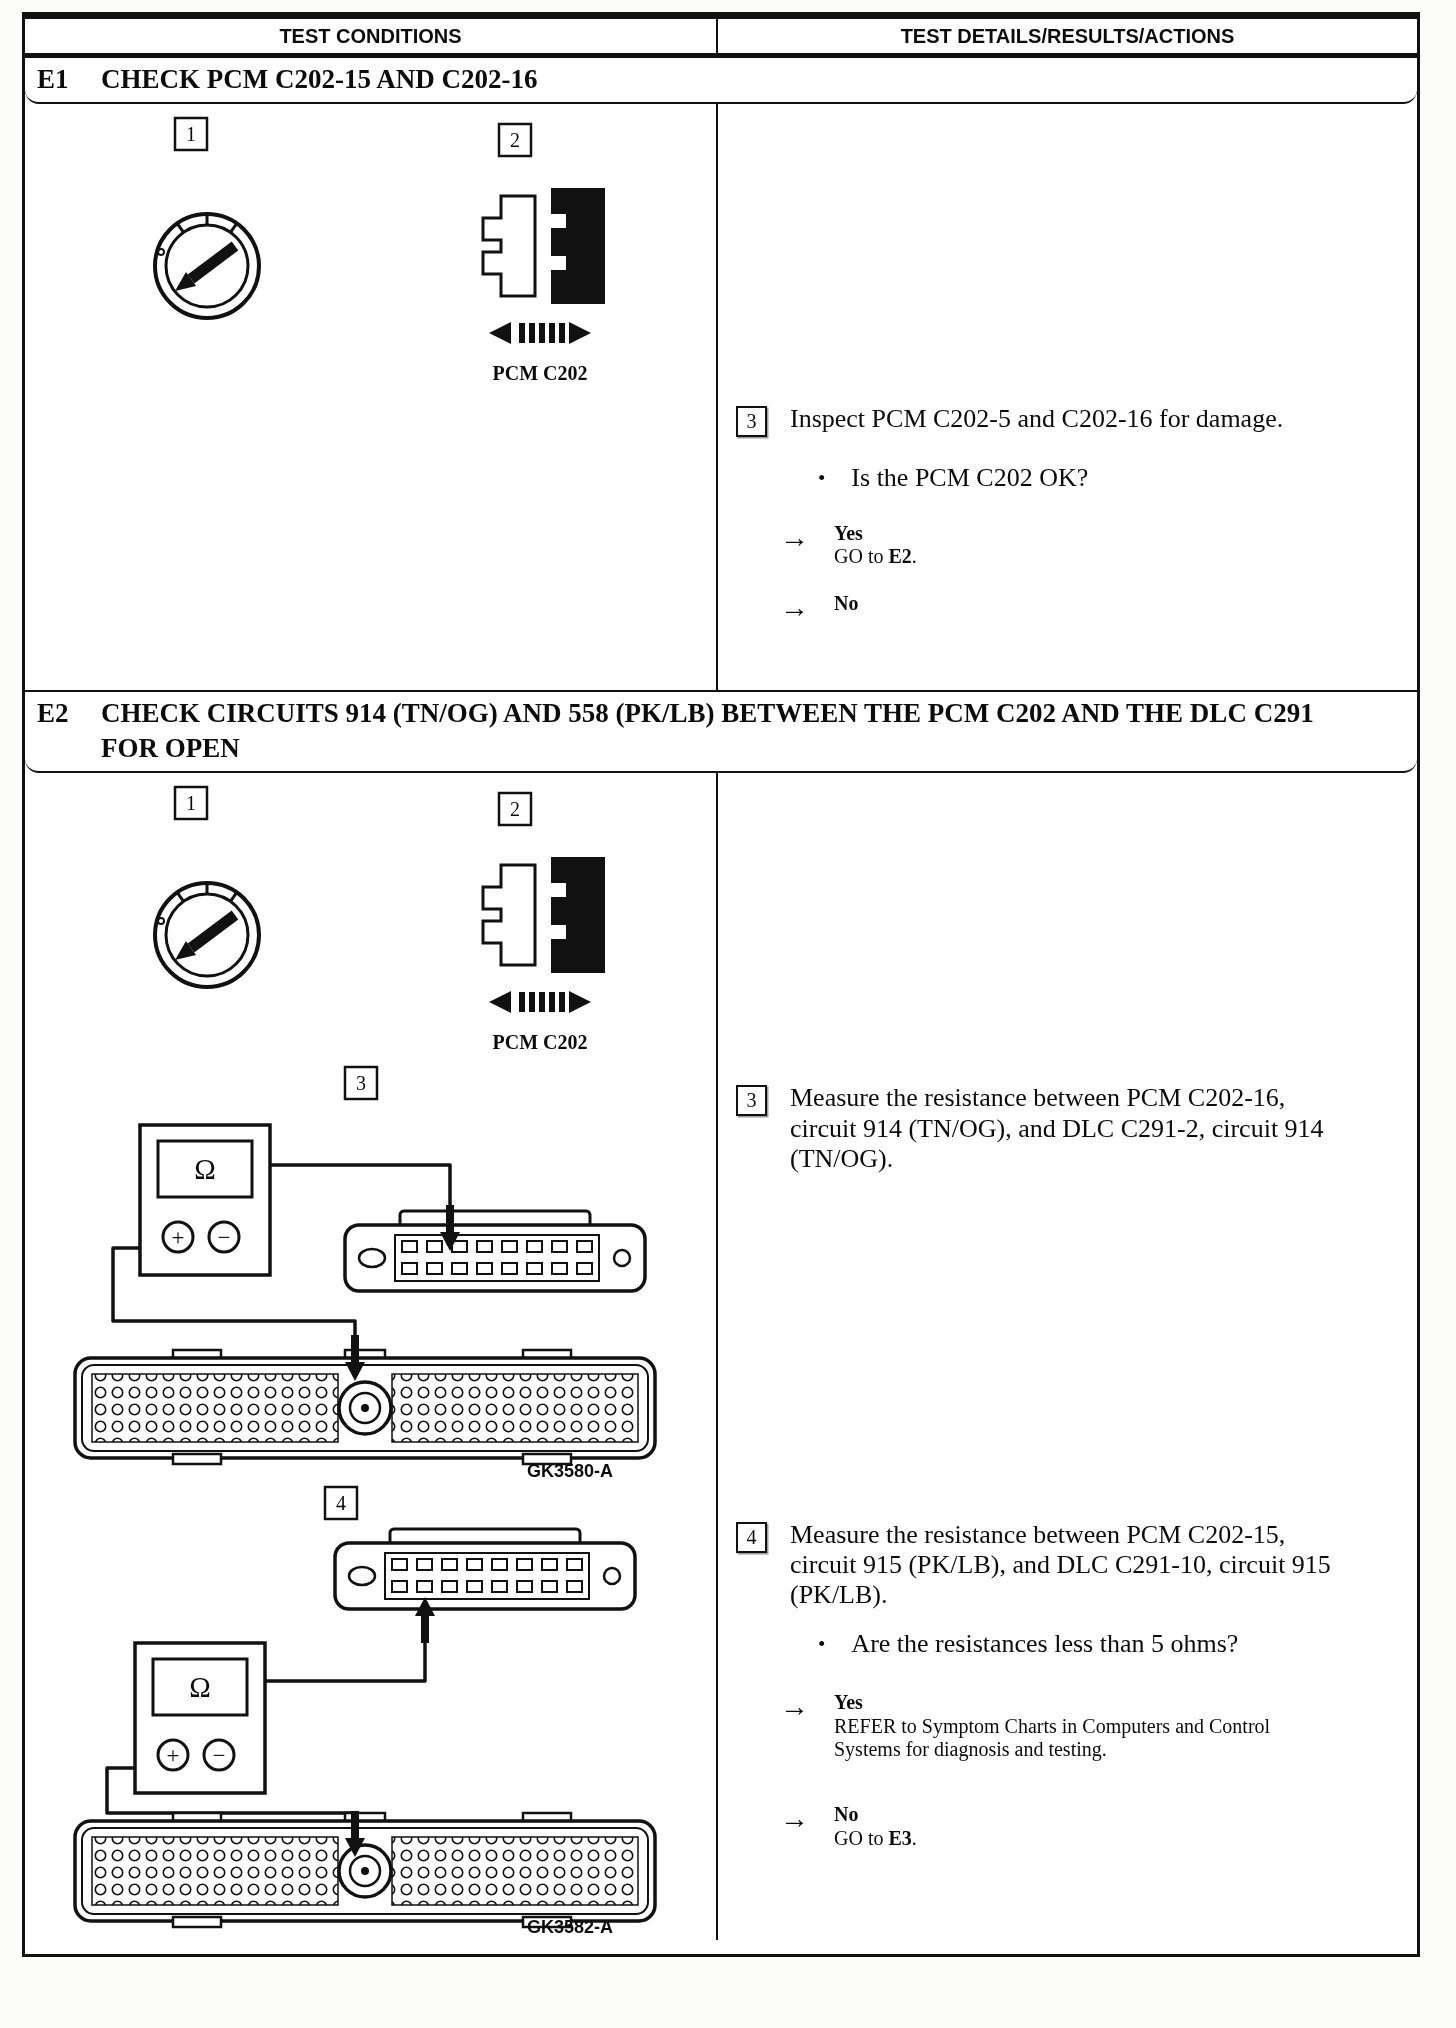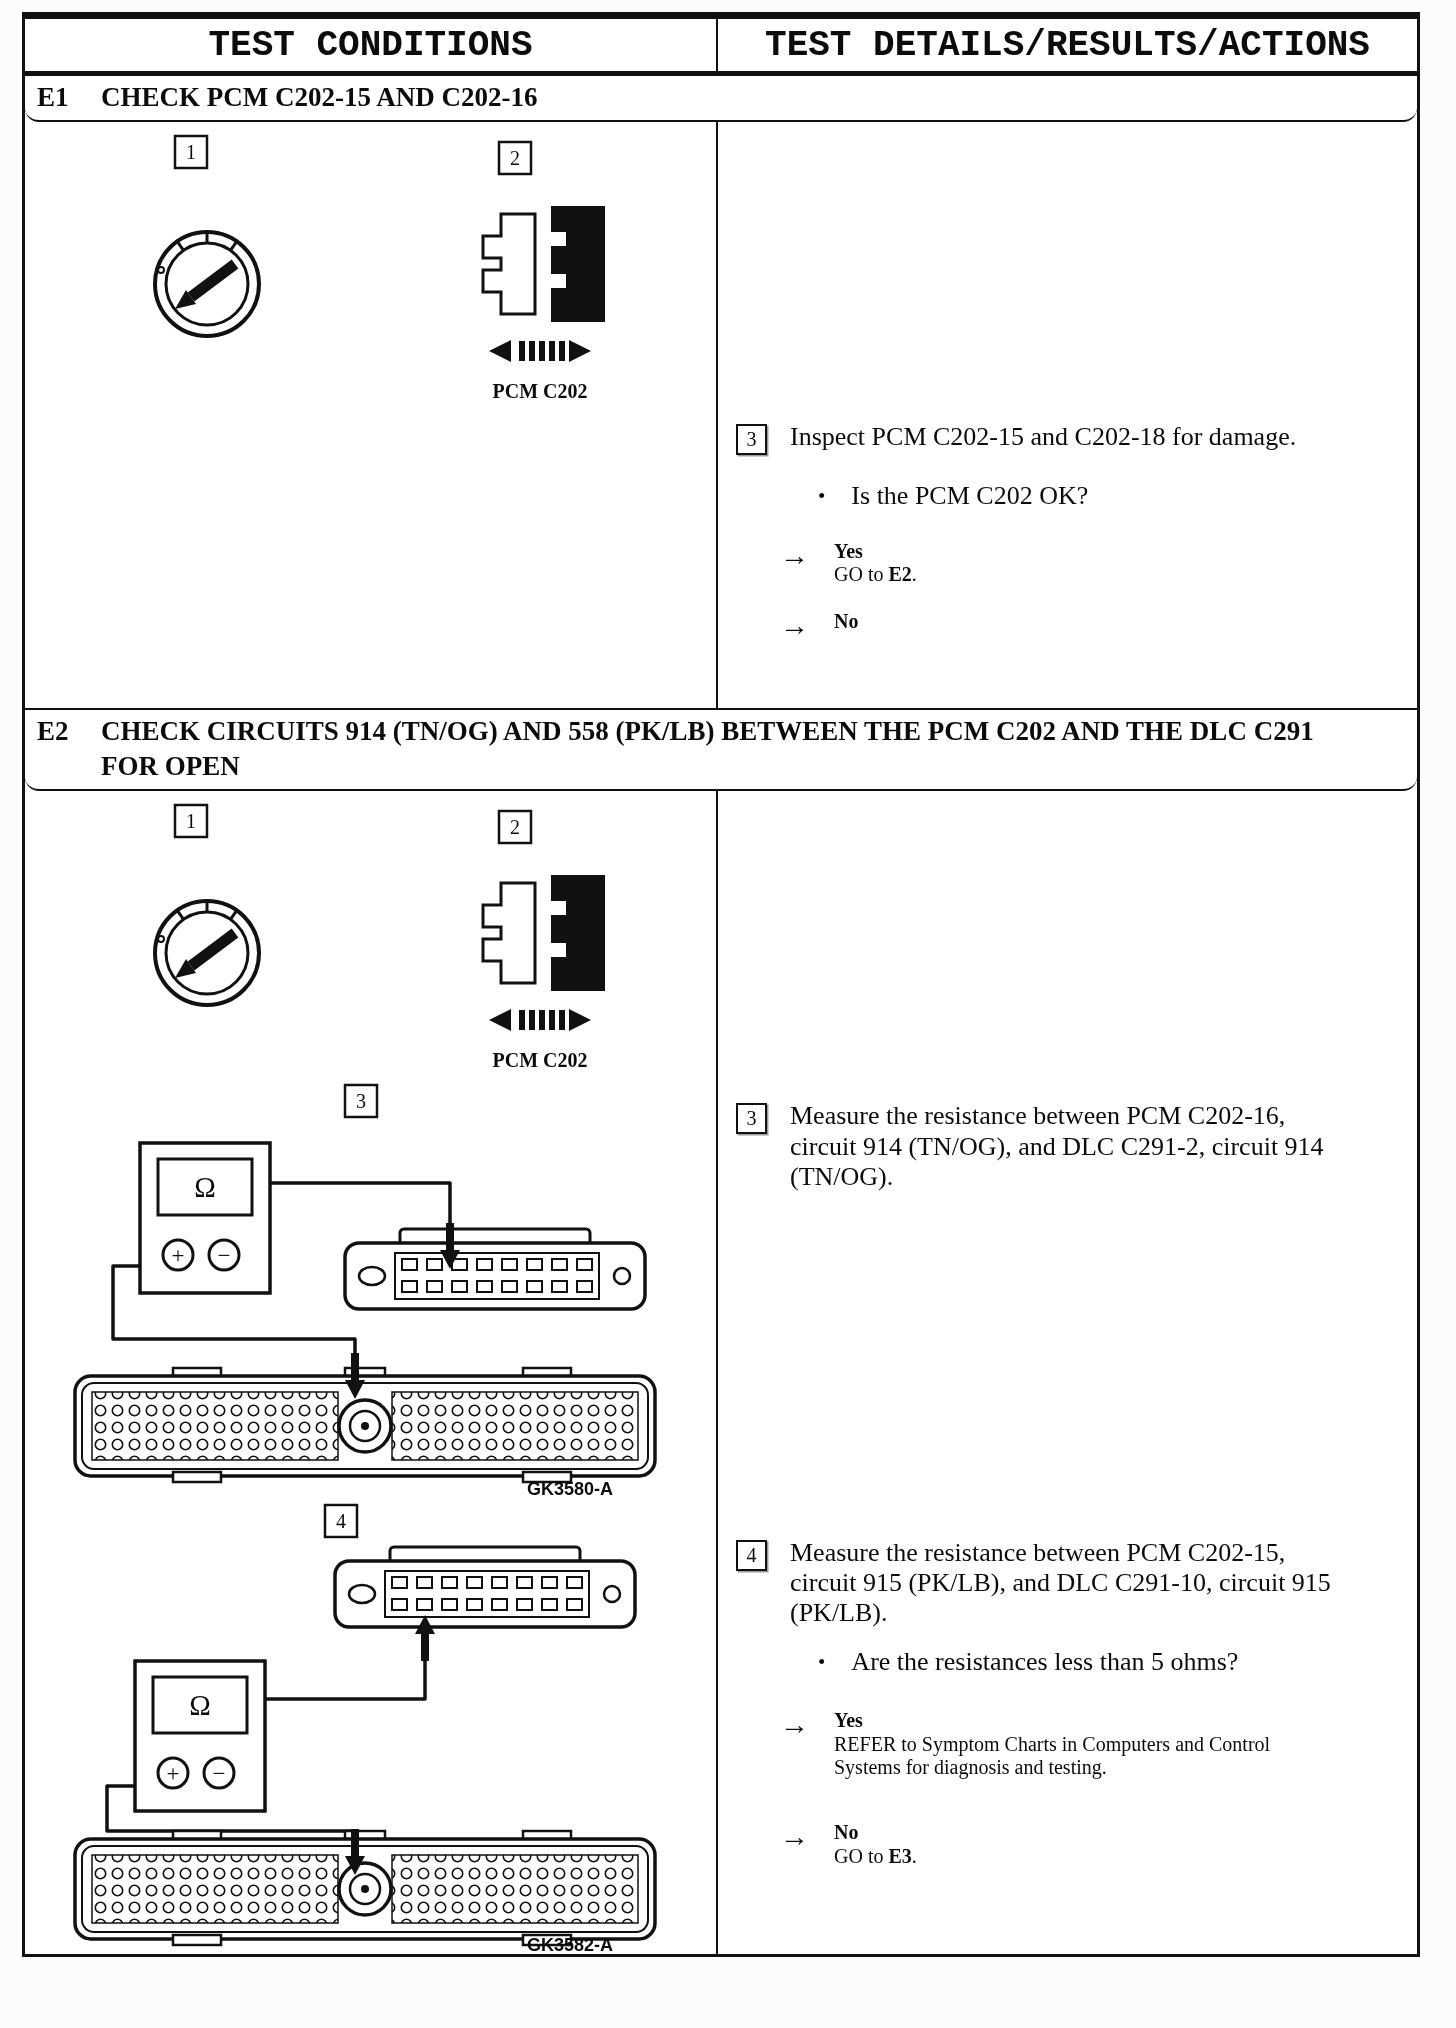--- a/index.html
+++ b/index.html
@@ -5,21 +5,21 @@
   * { box-sizing: border-box; margin: 0; padding: 0; }
   html,body { width:1456px; height:2028px; background:#fcfcfa; overflow:hidden; }
   body { font-family:"Liberation Serif", serif; color:#0c0c0c; position:relative; }
 
   .sheet { position:absolute; left:22px; top:12px; width:1398px; height:1945px;
            border:3px solid #111; background:#fff; overflow:hidden; }
 
   
   .hdr-row { display:flex; border-bottom:5px solid #111; }
   .hdr-cell { border-top:4px solid #111; padding:6px 0 5px; text-align:center;
-              font-family:Liberation Mono, monospace; font-weight:bold; font-size:36px; }
+              font-family:Liberation Sans, sans-serif; font-weight:bold; font-size:20px; }
   .hdr-left  { flex:0 0 693px; border-right:2px solid #111; }
   .hdr-right { flex:1; }
 
   
   .band { display:flex; border-bottom:2px solid #111; padding:4px 70px 5px 12px;
           font-weight:bold; font-size:27px; line-height:1.3;border-radius:14px; }
   .band .bid { flex:0 0 64px; }
   .band .btitle { flex:1; max-width:1230px; }
 
   
@@ -181,21 +181,21 @@
         <text x="490" y="43" class="digit">2</text>
         <use href="#pcmconn" transform="translate(448,88)"></use>
         <text x="515" y="276" class="cap">PCM C202</text>
       </svg>
     </div>
     <div class="cell-right">
       <div class="step m-step3-e1">
         <span class="numbox">
             <span>3</span>
           </span>
-        <div class="step-text">Inspect PCM C202-15 and C202-18 for damage.</div>
+        <div class="step-text">Inspect PCM C202-5 and C202-16 for damage.</div>
       </div>
       <div class="q-row m-q-e1">
         <span class="bullet">•</span>
         <span>Is the PCM C202 OK?</span>
       </div>
       <div class="branch m-yes-e1">
         <span class="arr">→</span>
         <div class="bb">
           <div class="lab">Yes</div>
           <div><span>GO to </span><b>E2</b><span>.</span></div>

